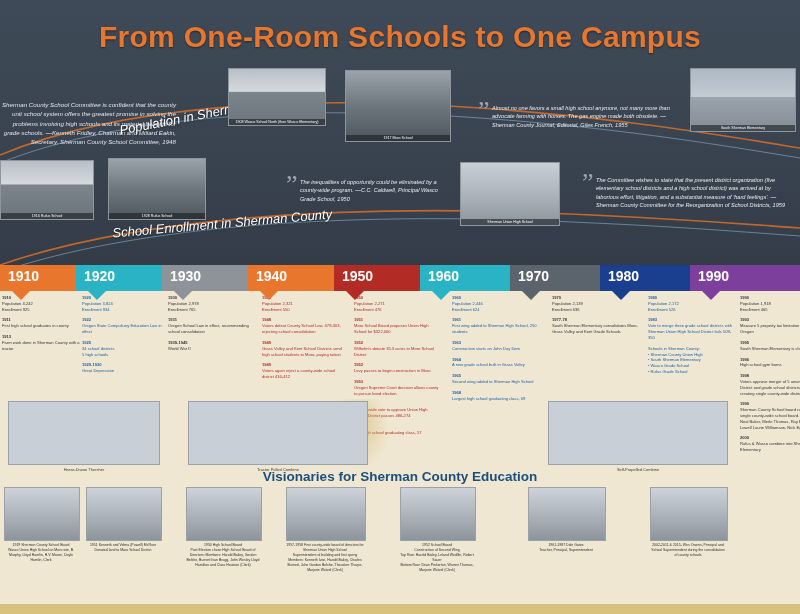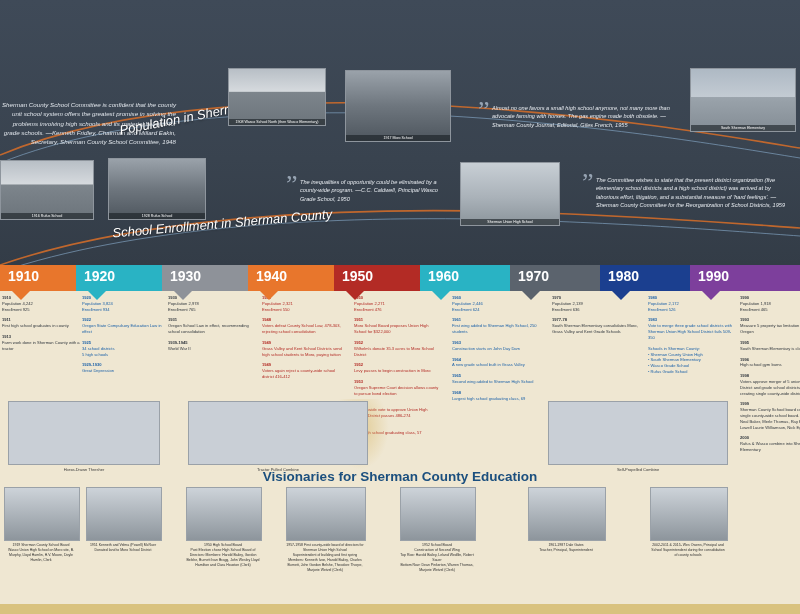--- a/index.html
+++ b/index.html
@@ -115,20 +115,21 @@
 <div class="poster">
 
   <div class="top">
     <svg class="swoosh" viewBox="0 0 800 205" preserveAspectRatio="none">
       <path d="M0,95 C120,45 300,35 480,48 C620,58 720,75 800,88" fill="none" stroke="#cf6b2a" stroke-width="1.6" opacity=".9"></path>
       <path d="M0,103 C120,55 300,45 480,58 C620,68 720,85 800,98" fill="none" stroke="#7fa0bd" stroke-width="1" opacity=".7"></path>
       <path d="M0,205 C130,160 320,146 520,152 C660,157 730,163 800,168" fill="none" stroke="#cf6b2a" stroke-width="1.6" opacity=".9"></path>
       <path d="M0,212 C130,168 320,154 520,160 C660,165 730,171 800,176" fill="none" stroke="#7fa0bd" stroke-width="1" opacity=".7"></path>
     </svg>
 
+    <div class="title">From One-Room Schools to One Campus</div>
 
     <div class="intro">Sherman County School Committee is confident that the county unit school system offers the greatest promise in solving the problems involving high schools and its material benefits for grade schools. —Kenneth Fridley, Chairman and Millard Eakin, Secretary, Sherman County School Committee, 1948</div>
 
     <div class="hdg pop">Population in Sherman County</div>
     <div class="hdg enr">School Enrollment in Sherman County</div>
 
     <div id="top-photos">
         <div class="ph" style="left: 228px; top: 68px; width: 96px; height: 56px;">
           <div class="img im-bldg"></div>
           <div class="cap">1908 Wasco School North (then Wasco Elementary)</div>

